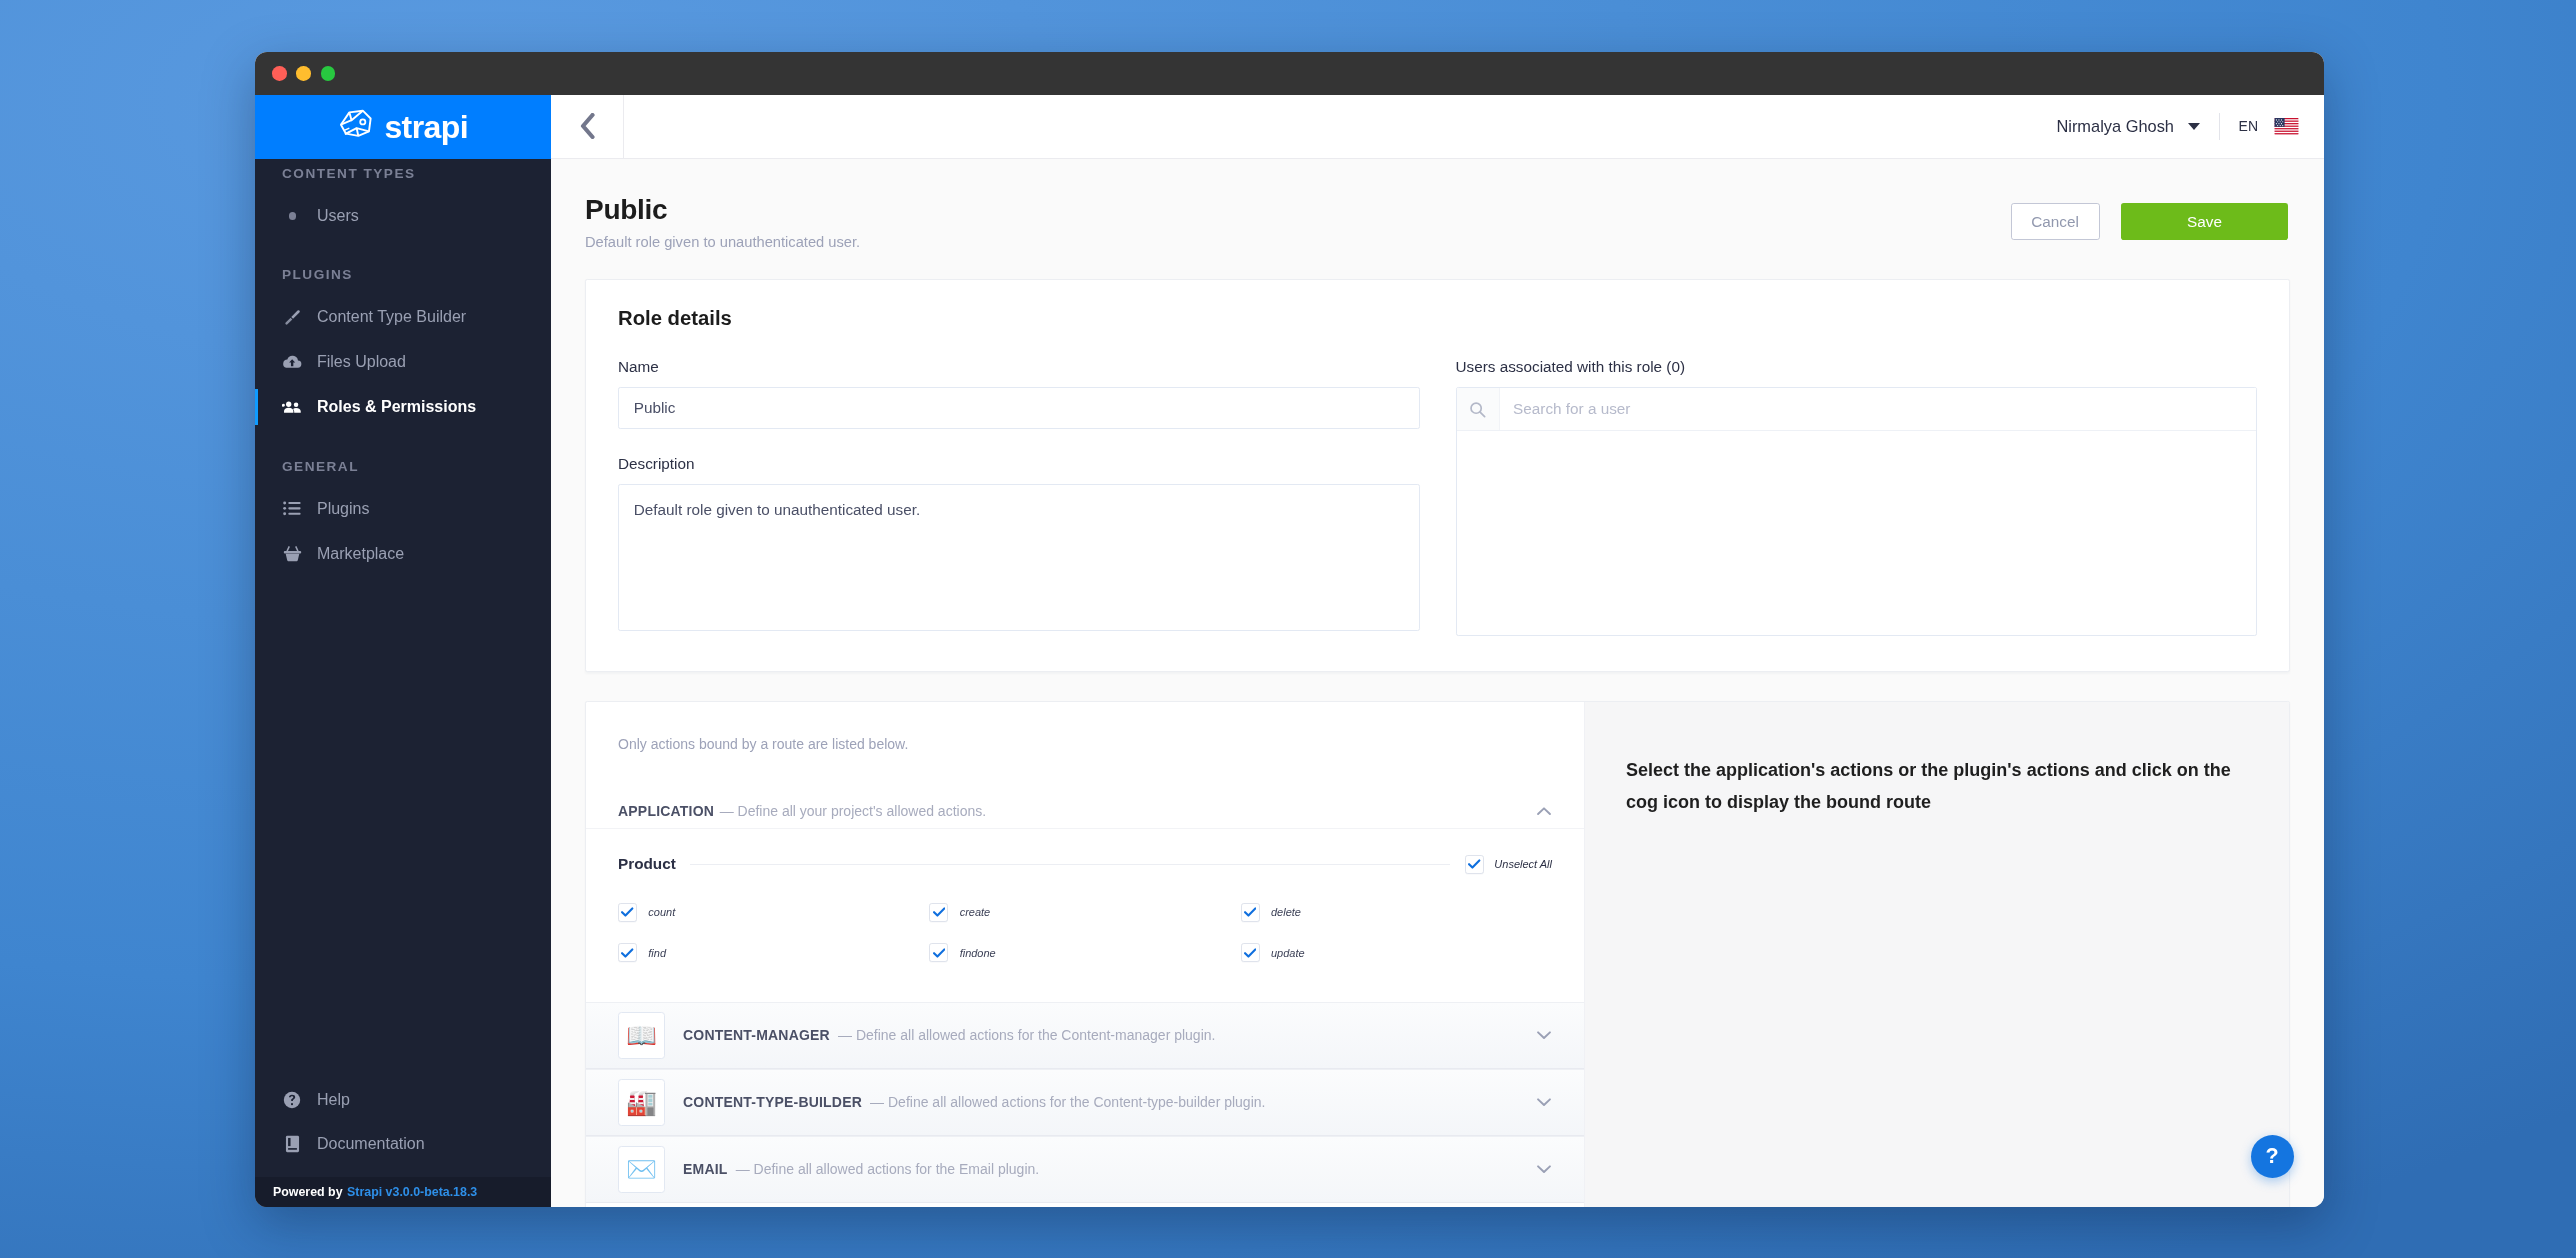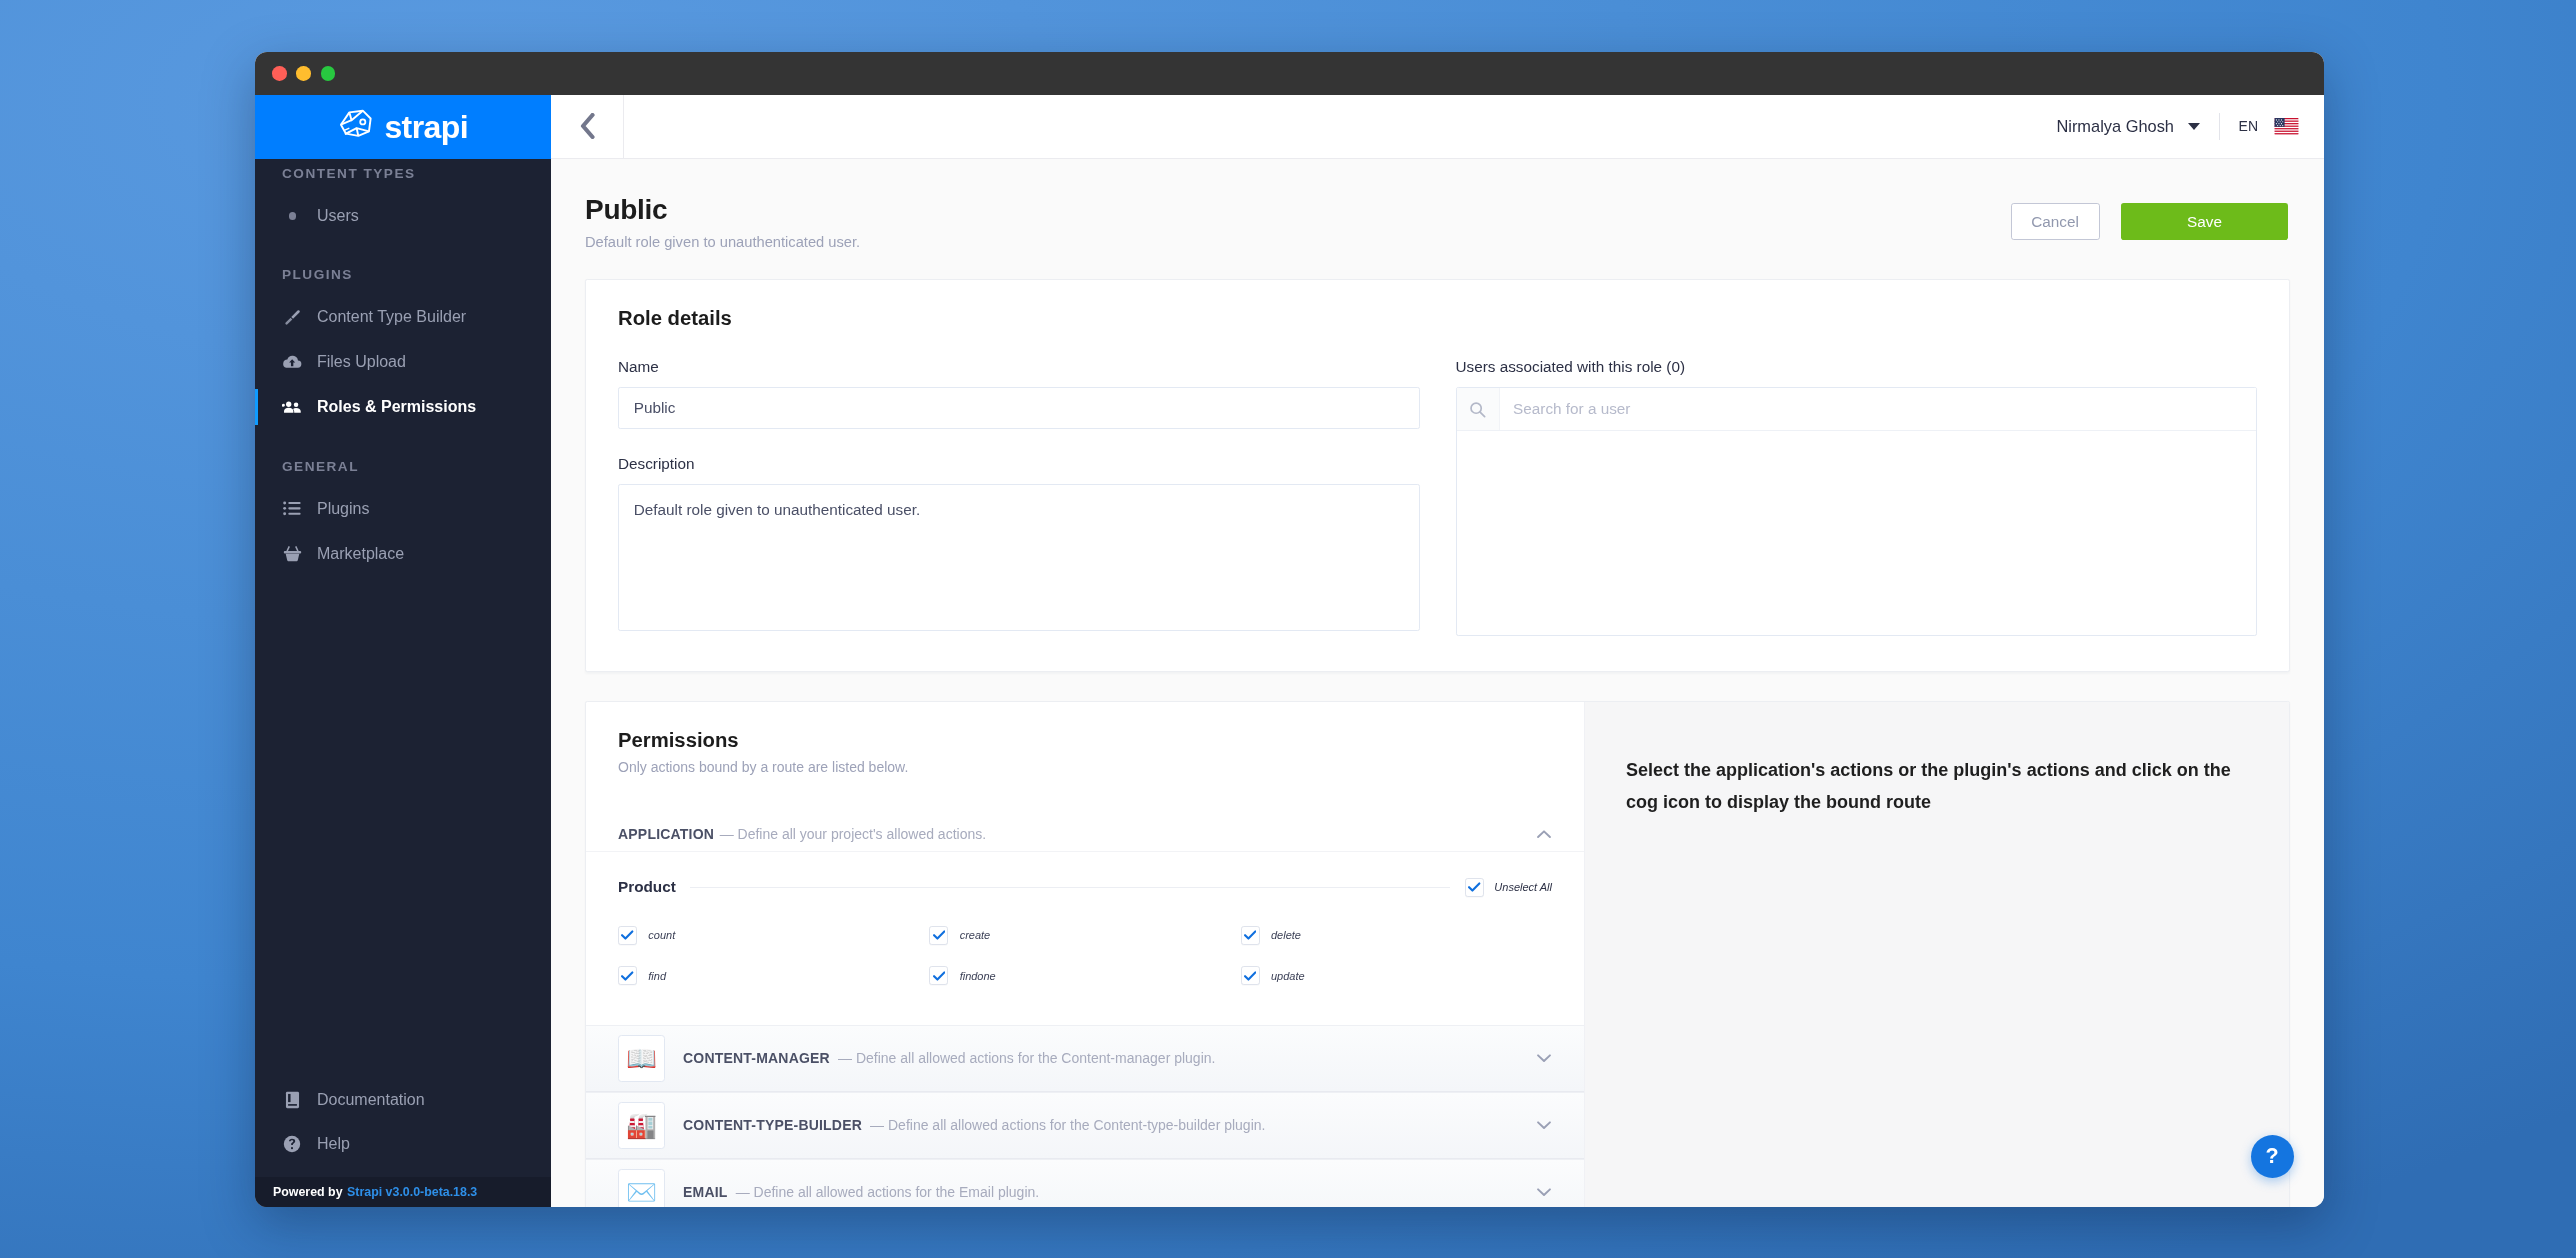--- a/index.html
+++ b/index.html
@@ -592,37 +592,37 @@
               <path d="M3 10.4h16l-1.7 7.2c-.2.9-1 1.5-1.9 1.5H6.6c-.9 0-1.7-.6-1.9-1.5L3 10.4z"></path>
             </svg>
           </span>
           <span>Marketplace</span>
         </div>
       </nav>
 
       <div class="nav-bottom">
         <div class="nav-item">
           <span class="nav-ico">
+            <svg width="18" height="18" viewBox="0 0 22 22" fill="currentColor" aria-hidden="true">
+              <circle cx="11" cy="11" r="10"></circle>
+              <path d="M11 4.6c-2.1 0-3.6 1.2-3.8 3.1h2.2c.1-.8.7-1.3 1.6-1.3.9 0 1.5.5 1.5 1.2 0 .6-.3 1-1.2 1.6-1 .7-1.4 1.3-1.3 2.4v.5h2.1v-.4c0-.7.3-1.1 1.2-1.7 1.1-.7 1.6-1.5 1.6-2.6 0-1.7-1.5-2.8-3.9-2.8z" fill="#1c2233"></path>
+              <circle cx="11" cy="16.1" r="1.3" fill="#1c2233"></circle>
+            </svg>
+          </span>
+          <span>Help</span>
+        </div>
+        <div class="nav-item">
+          <span class="nav-ico">
             <svg width="17" height="18" viewBox="0 0 20 22" fill="currentColor" aria-hidden="true">
               <rect x="2" y="1" width="16" height="20" rx="1.6"></rect>
               <rect x="4.6" y="3.6" width="3" height="10" fill="#1c2233"></rect>
               <rect x="4.6" y="16" width="10.8" height="2" fill="#1c2233"></rect>
             </svg>
           </span>
           <span>Documentation</span>
-        </div>
-        <div class="nav-item">
-          <span class="nav-ico">
-            <svg width="18" height="18" viewBox="0 0 22 22" fill="currentColor" aria-hidden="true">
-              <circle cx="11" cy="11" r="10"></circle>
-              <path d="M11 4.6c-2.1 0-3.6 1.2-3.8 3.1h2.2c.1-.8.7-1.3 1.6-1.3.9 0 1.5.5 1.5 1.2 0 .6-.3 1-1.2 1.6-1 .7-1.4 1.3-1.3 2.4v.5h2.1v-.4c0-.7.3-1.1 1.2-1.7 1.1-.7 1.6-1.5 1.6-2.6 0-1.7-1.5-2.8-3.9-2.8z" fill="#1c2233"></path>
-              <circle cx="11" cy="16.1" r="1.3" fill="#1c2233"></circle>
-            </svg>
-          </span>
-          <span>Help</span>
         </div>
       </div>
 
       <div class="powered">
         <span>Powered by</span>
         <a href="#">Strapi v3.0.0-beta.18.3</a>
       </div>
     </aside>
 
     <main class="main">
@@ -722,21 +722,20 @@
               </div>
             </div>
           </div>
         </section>
 
         <section class="card card-perms">
 
           <div class="perms-left">
 
             <div class="perms-head">
-              <div class="card-title" style="margin-bottom:0">Permissions</div>
               <div class="perms-sub">Only actions bound by a route are listed below.</div>
             </div>
 
             <div class="app-row">
               <span class="app-name">APPLICATION</span>
               <span class="app-desc">
                 <span>—</span>
                 <span>Define all your project's allowed actions.</span>
               </span>
               <span class="chev">

